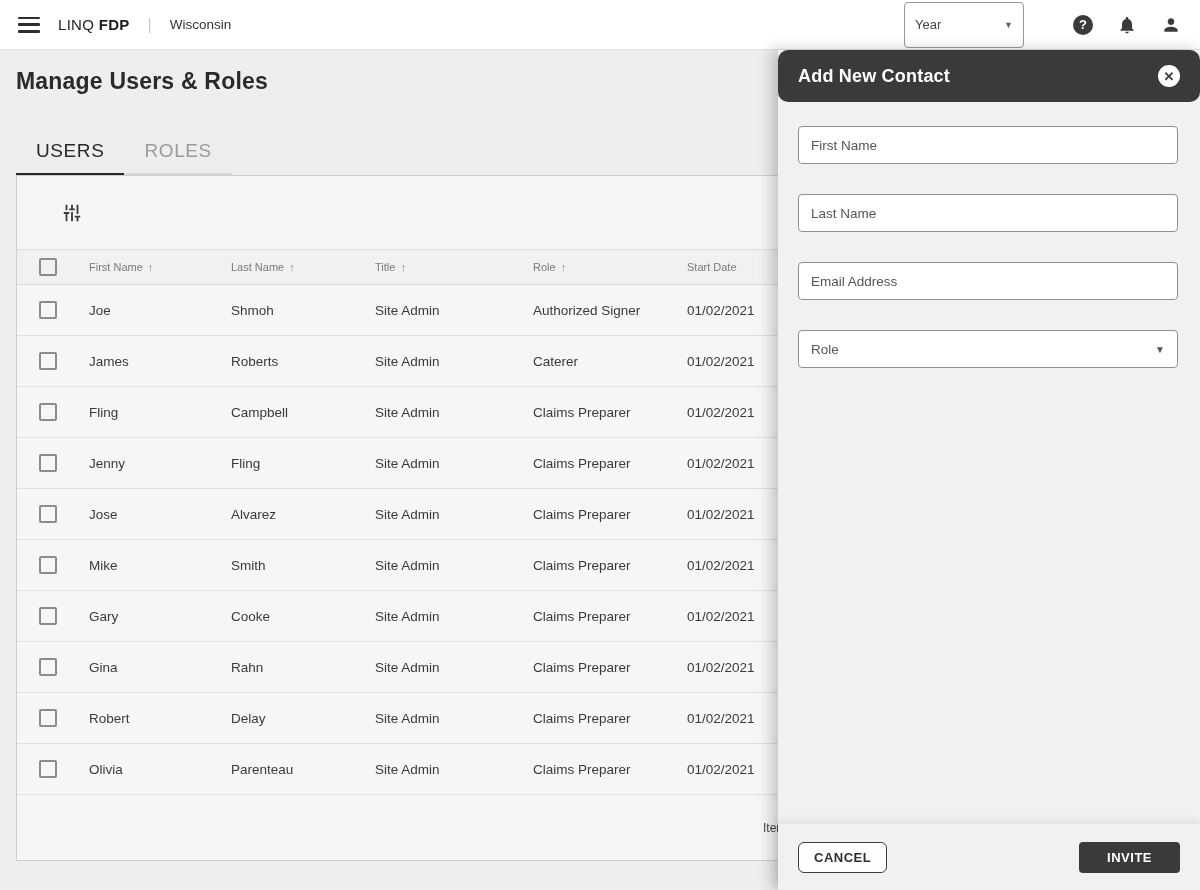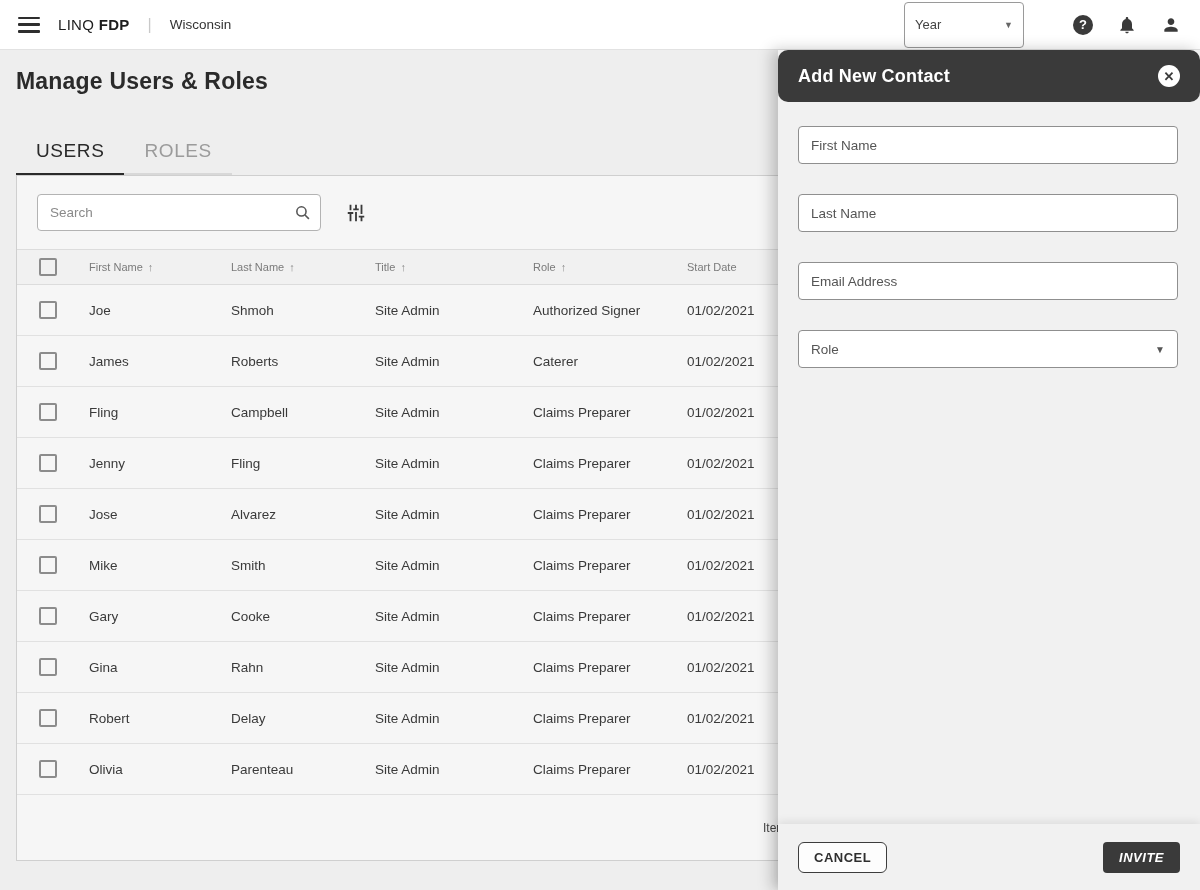--- a/index.html
+++ b/index.html
@@ -120,24 +120,23 @@
   .drawer-footer {
     flex: 0 0 auto; height: 66px; display: flex; align-items: center; padding: 0 20px;
     background: #f1f1f1; box-shadow: 0 -3px 8px rgba(0,0,0,.08);
   }
   .btn-cancel {
     padding: 7px 15px; border: 1.5px solid #3d3d3d; border-radius: 6px; background: #fdfdfd;
     font-size: 13px; font-weight: 700; letter-spacing: .5px; color: #2f2f2f; cursor: pointer;
     font-family: "Liberation Sans", sans-serif;
   }
   .btn-invite {
-    margin-left: auto; padding: 8px 16px; border: none; border-radius: 4px; background: #3a3a3a;
+    margin-left: auto; padding: 8px 28px; border: none; border-radius: 4px; background: #3a3a3a;
     font-size: 13px; font-weight: 700; letter-spacing: .5px; color: #ffffff; cursor: pointer;
     font-family: "Liberation Sans", sans-serif;
-    font-style: italic;
   }
 </style>
 </head>
 <body>
 
 <div class="topbar">
   <div class="hamburger">
       <span></span>
       <span></span>
       <span></span>
@@ -171,27 +170,20 @@
 <h1 class="page-title">Manage Users &amp; Roles</h1>
 
 <div class="tabs">
   <div class="tab active">USERS</div>
   <div class="tab inactive">ROLES</div>
 </div>
 
 <div class="card">
 
   <div class="search-row">
-    <div class="search-wrap">
-      <input type="text" placeholder="Search" style="">
-      <svg class="search-icon" width="17" height="17" viewBox="0 0 24 24" fill="none" stroke="#555" stroke-width="2.2">
-          <circle cx="10.5" cy="10.5" r="6.5"></circle>
-          <line x1="15.5" y1="15.5" x2="21" y2="21"></line>
-        </svg>
-    </div>
     <div class="tune-icon">
       <svg width="22" height="22" viewBox="0 0 24 24">
           <path d="M3 17v2h6v-2H3zM3 5v2h10V5H3zm10 16v-2h8v-2h-8v-2h-2v6h2zM7 9v2H3v2h4v2h2V9H7zm14 4v-2H11v2h10zm-6-4h2V7h4V5h-4V3h-2v6z"></path>
         </svg>
     </div>
   </div>
 
   <div class="thead grid-cols">
     <div class="cb-cell">
         <span class="checkbox"></span>

